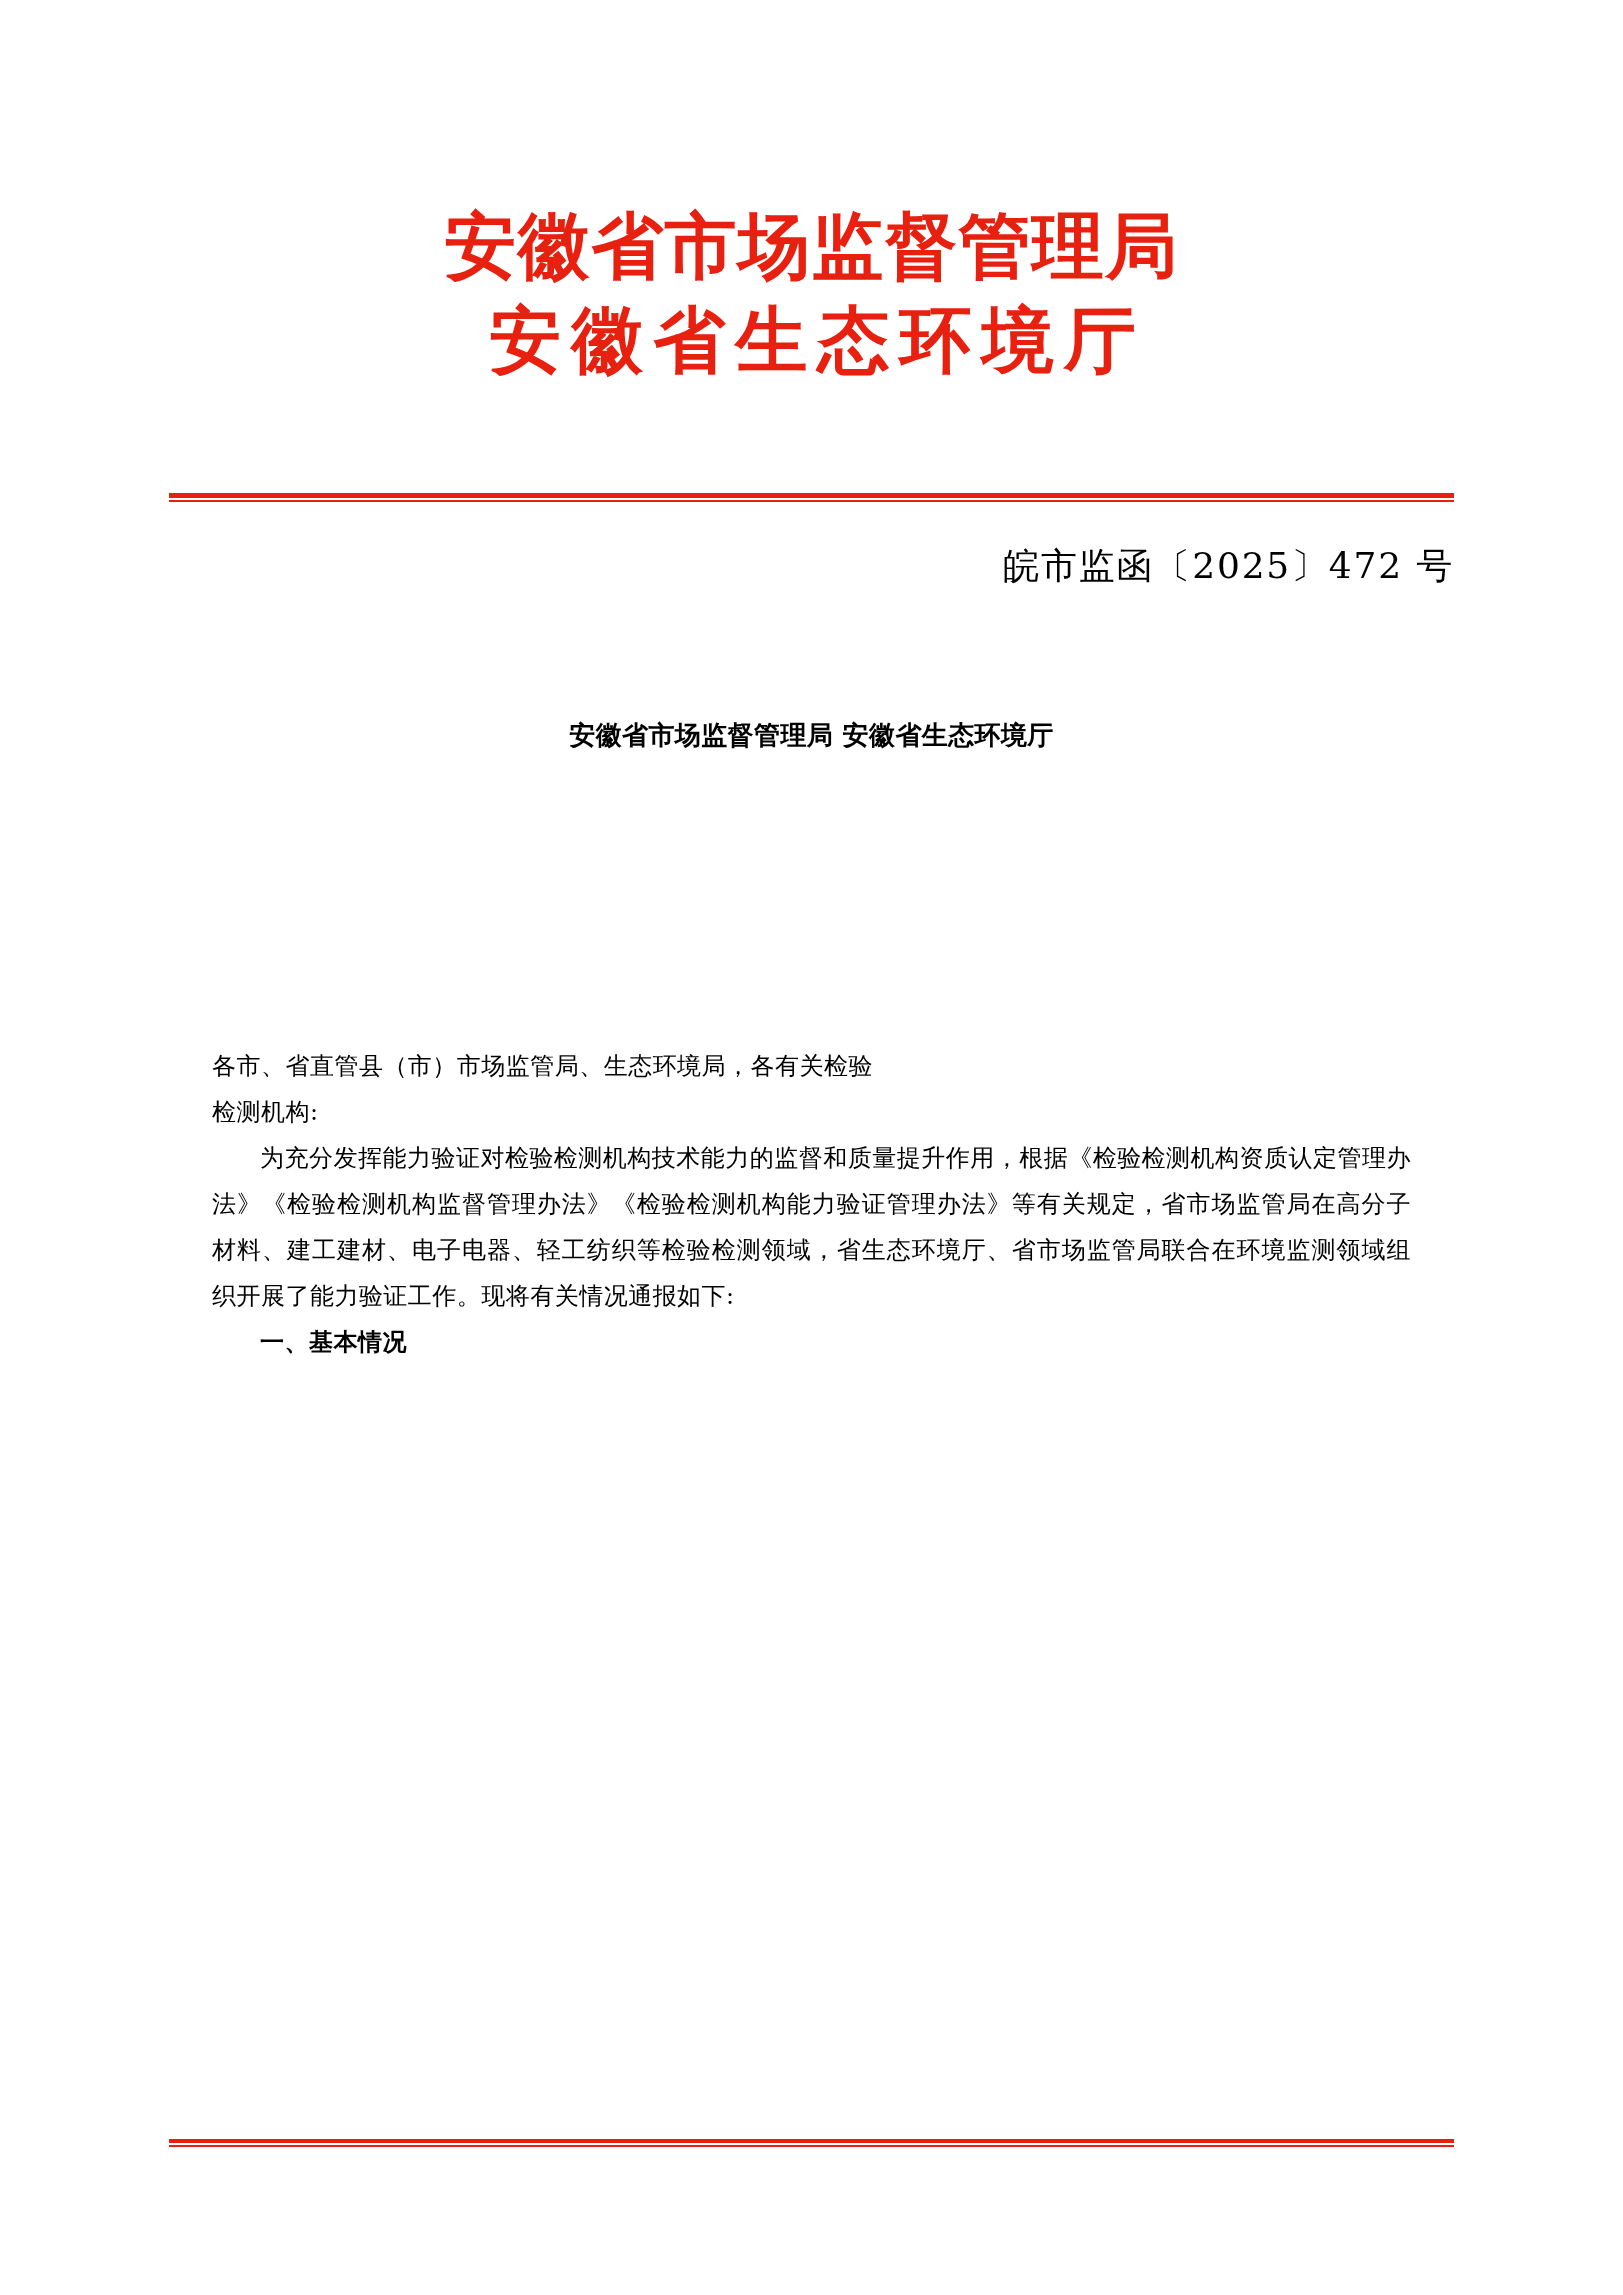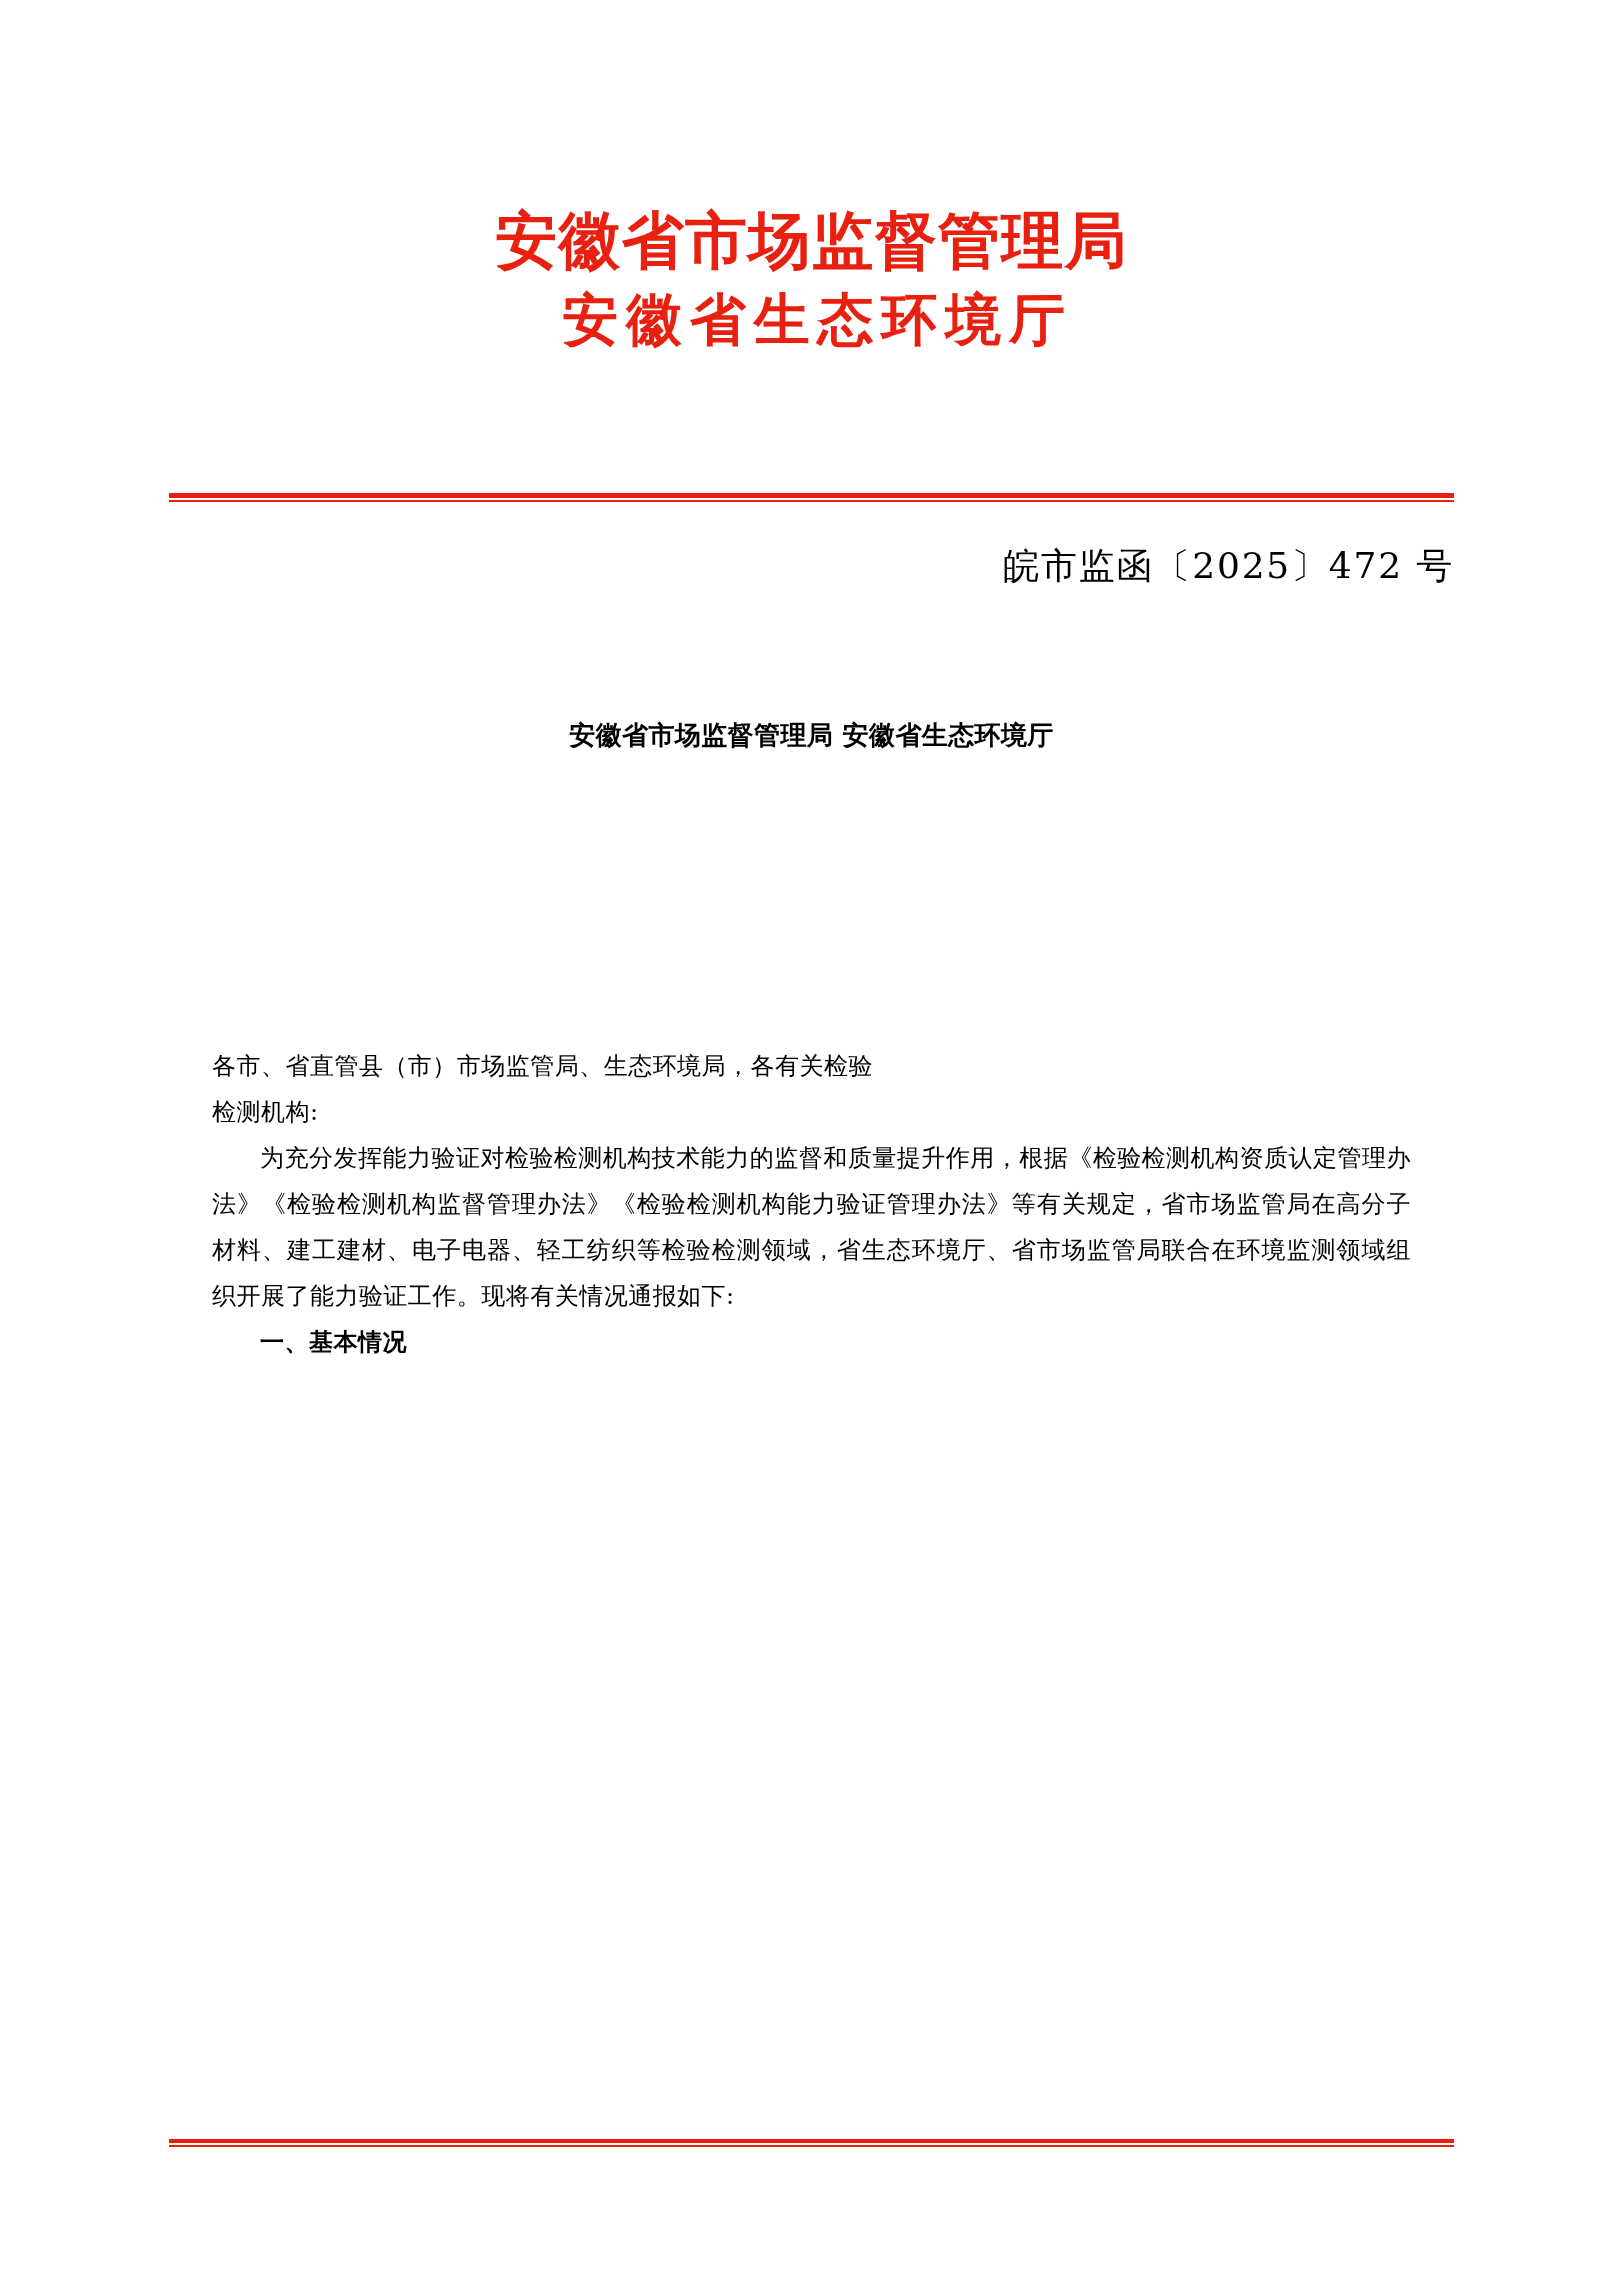--- a/index.html
+++ b/index.html
@@ -32,25 +32,25 @@
   }
   .lh-line {
     color: #e8200f;
     font-family: "DejaVu Serif", "Liberation Serif", serif;
     font-weight: bold;
     line-height: 1.18;
     letter-spacing: 0.06em;
     white-space: nowrap;
   }
   .lh-line-1 {
-    font-size: 62px;
+    font-size: 72px;
     letter-spacing: 0.02em;
   }
   .lh-line-2 {
-    font-size: 56px;
+    font-size: 72px;
     letter-spacing: 0.14em;
     margin-top: 9.2px;
     margin-left: 12px;
   }
 
   
   .rule-top {
     position: absolute;
     left: 169px;
     right: 169px;

